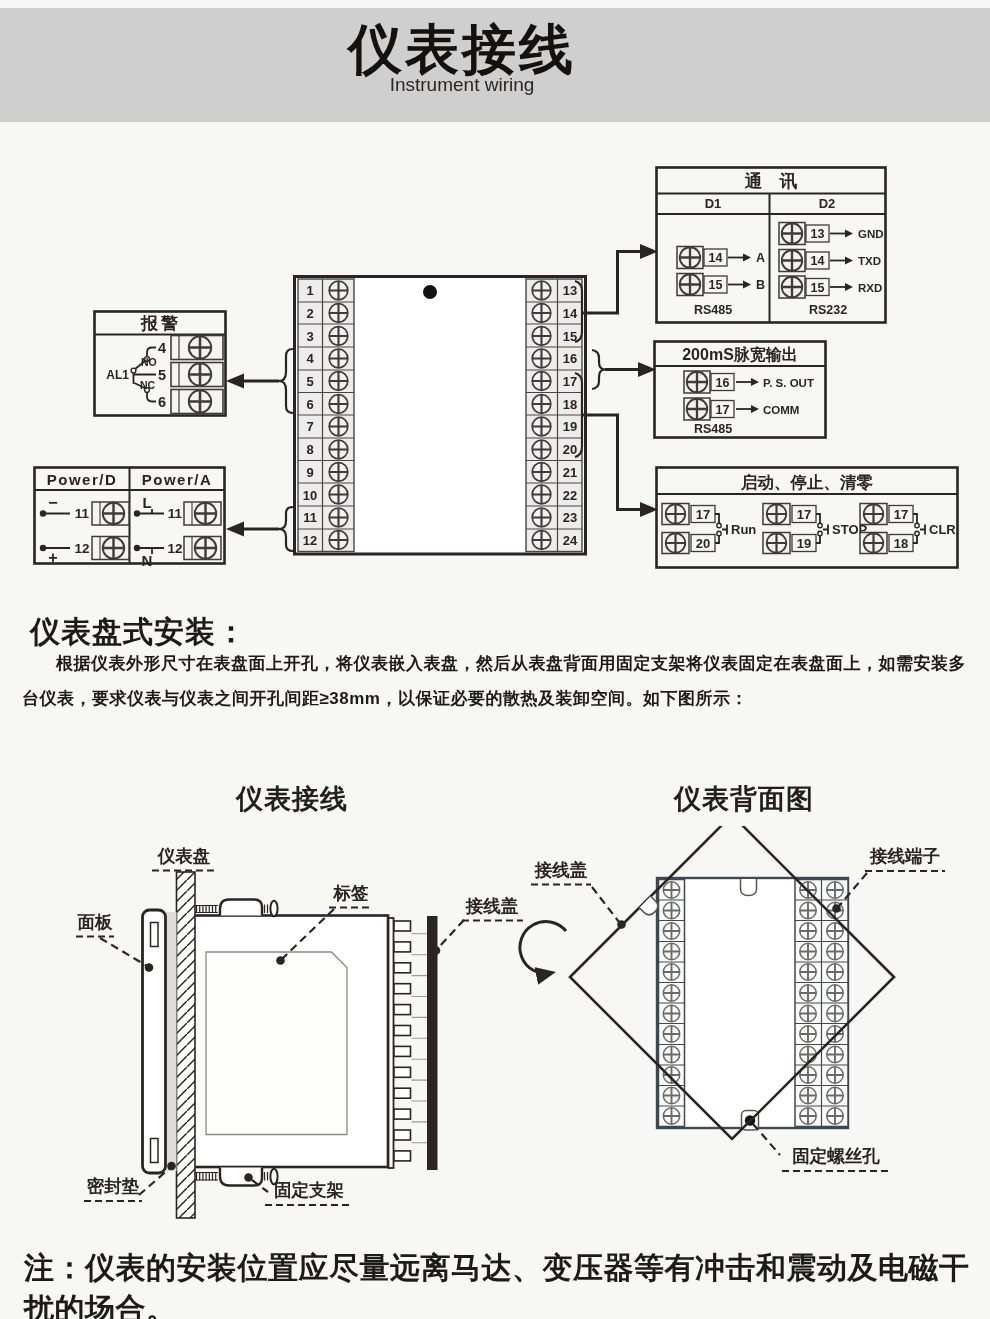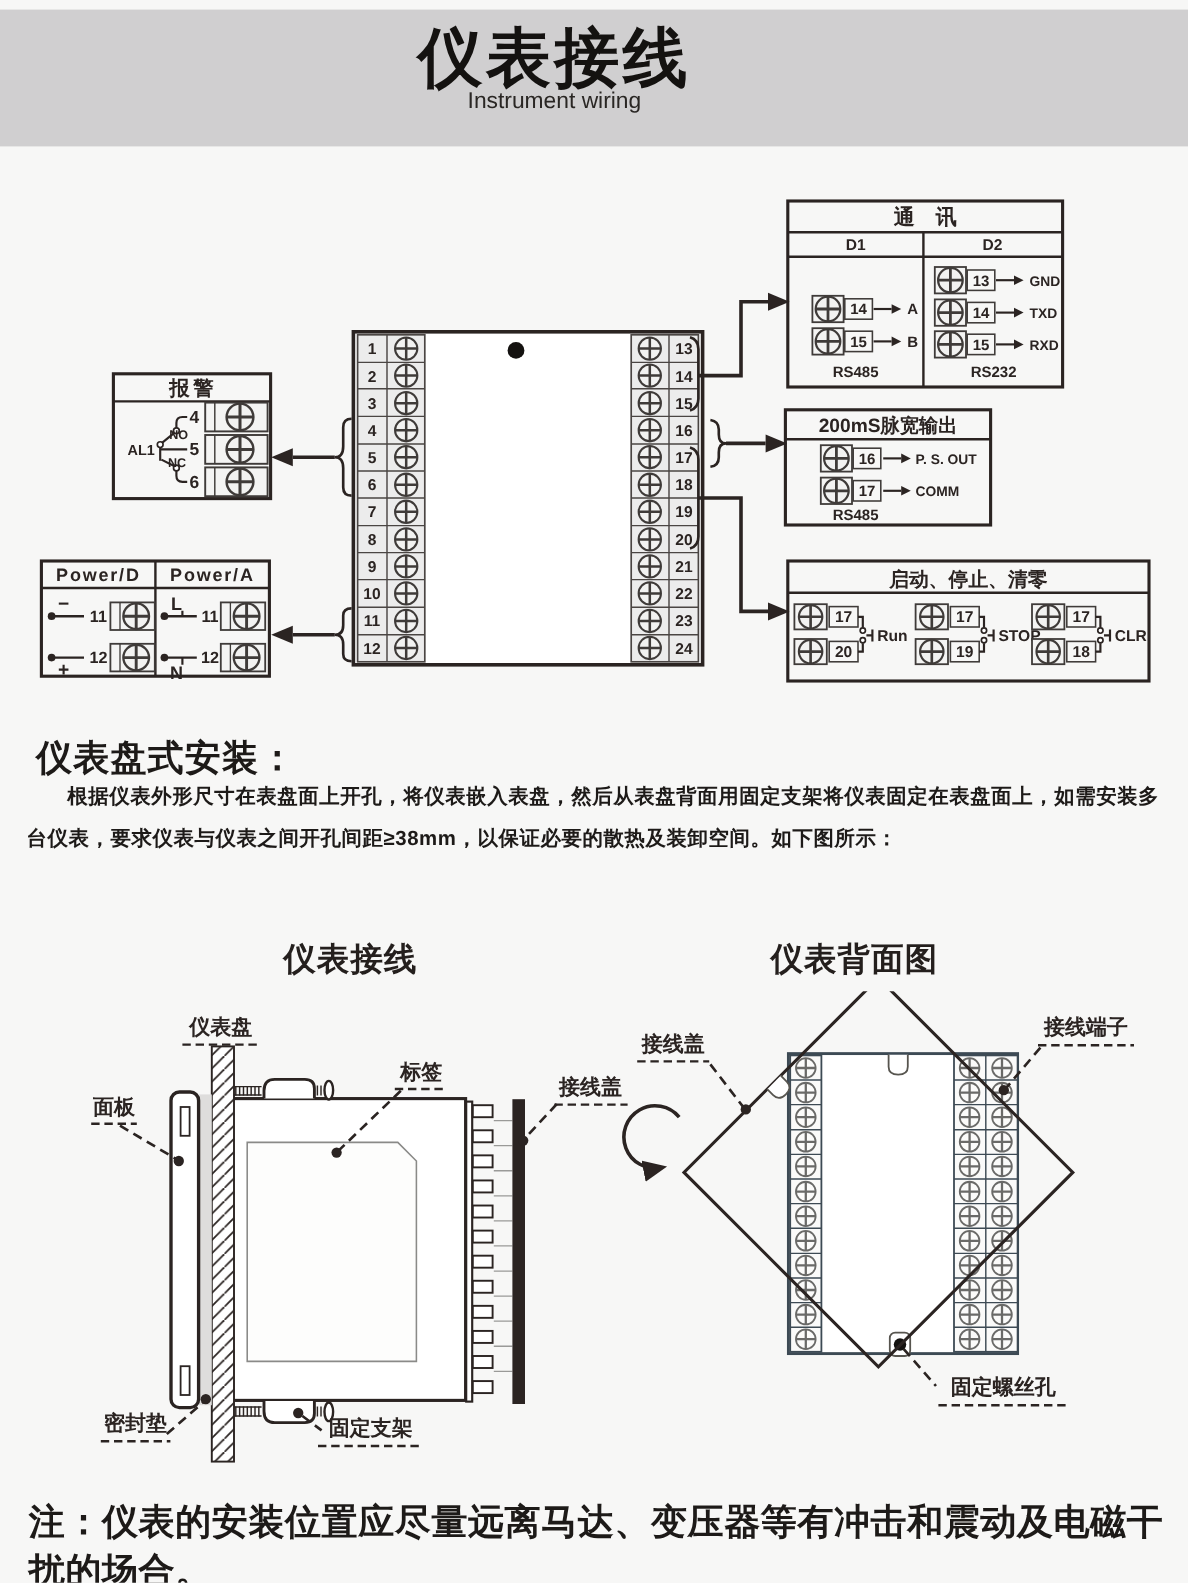--- a/index.html
+++ b/index.html
@@ -9,21 +9,21 @@
   #hdr{left:0;top:8px;width:990px;height:114px;background:#d0cfd0;text-align:center;
        box-sizing:border-box;padding-right:66px}
   #hdr .t1{font-size:54px;font-weight:bold;letter-spacing:3px;line-height:66px;margin-top:8px;color:#141210}
   #hdr .t2{font-size:19px;margin-top:-8px;color:#2a2724}
   #install-heading{left:30px;top:612px;font-size:30px;font-weight:bold;letter-spacing:1px}
   #install-para{left:22px;top:646px;width:950px;font-size:17px;line-height:35px;
                 font-weight:bold;text-indent:2em;letter-spacing:0.5px}
   .view-title{top:781px;width:200px;text-align:center;font-family:"Liberation Serif","DejaVu Serif",serif;
               font-weight:bold;font-size:27px;letter-spacing:1px;color:#241f1d}
   #side-title{left:192px}
-  #back-title{left:612px}
+  #back-title{left:644px}
   #note{left:24px;top:1248px;width:950px;font-size:30px;font-weight:bold;letter-spacing:0.5px}
   svg text{font-family:"Liberation Sans","DejaVu Sans",sans-serif;fill:#2b2422}
   .num{font-weight:700}
   .mid{text-anchor:middle}
   .end{text-anchor:end}
 </style>
 </head>
 <body>
 
 <div id="hdr" class="abs">

